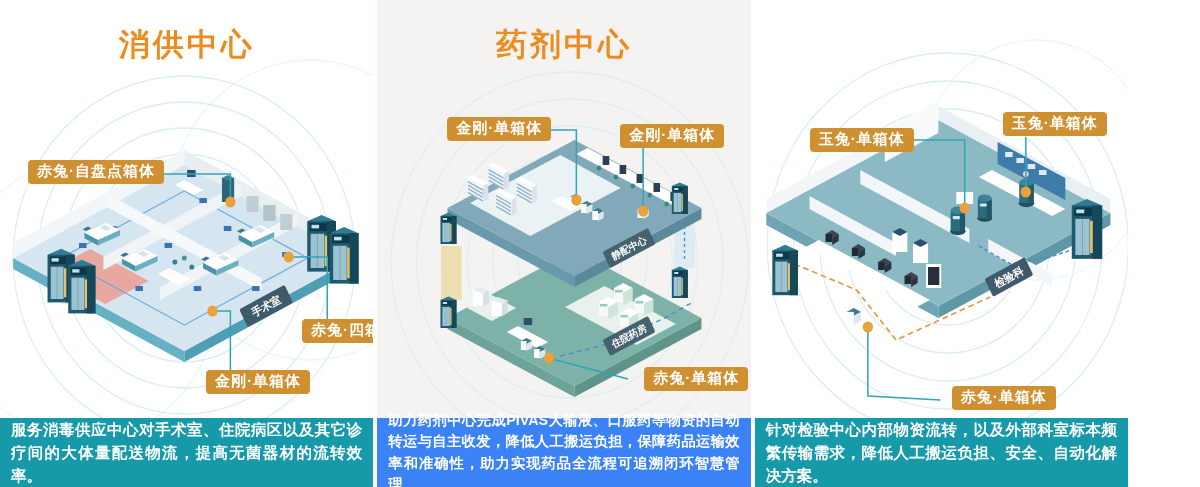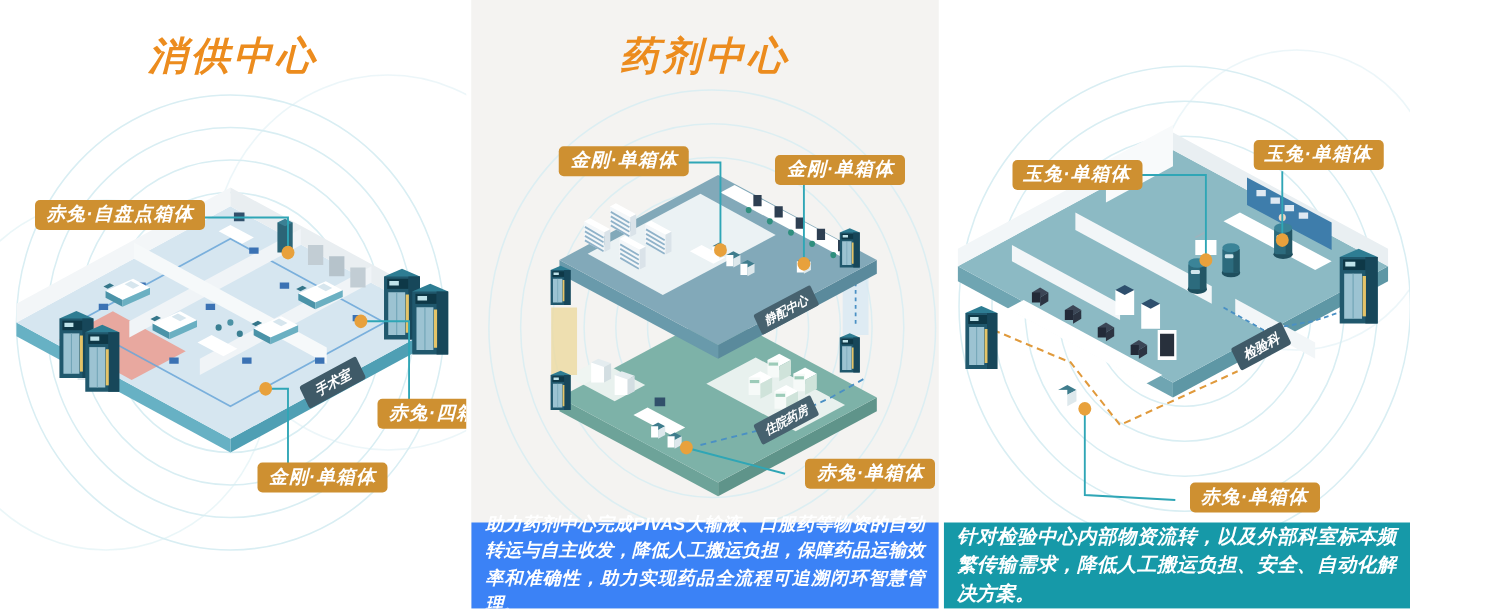--- a/index.html
+++ b/index.html
@@ -1,17 +1,17 @@
 <!DOCTYPE html>
 <html><head>
 <meta charset="utf-8">
 <style>
   html,body{margin:0;padding:0;}
   body{width:1200px;height:487px;background:#ffffff;font-family:"Liberation Sans","DejaVu Sans",sans-serif;overflow:hidden;}
-  .infographic{display:flex;width:1128px;height:487px;background:#ffffff;gap:4px;font-style:italic;}
+  .infographic{display:flex;width:1128px;height:487px;background:#ffffff;gap:4px;}
   .panel{position:relative;flex:1 1 0;height:487px;overflow:hidden;background:#ffffff;}
   .panel.alt{background:#f4f3f1;}
   .panel-title{position:absolute;top:24px;left:0;width:100%;text-align:center;
     font-size:31px;font-weight:bold;letter-spacing:3px;color:#EC8C1E;z-index:4;}
   .scene{position:absolute;inset:0;width:100%;height:100%;z-index:1;}
   .callout-label{position:absolute;z-index:5;background:#CE9031;color:#ffffff;
     font-size:15px;font-weight:bold;letter-spacing:1px;white-space:nowrap;
     padding:2px 9px 3px;border-radius:4px;}
   .caption{position:absolute;left:0;right:0;bottom:0;height:69px;z-index:6;
     display:flex;align-items:center;box-sizing:border-box;padding:0 11px;
@@ -153,20 +153,21 @@
         <circle cx="245" cy="202" r="5.5"></circle>
           <circle cx="307" cy="257" r="5.5"></circle>
           <circle cx="226" cy="311" r="5.5"></circle>
       </g>
     </svg>
 
     <div class="callout-label" style="left:302px;top:319px">赤兔·四箱体</div>
     <div class="callout-label" style="left:28px;top:160px">赤兔·自盘点箱体</div>
     <div class="callout-label" style="left:206px;top:370px">金刚·单箱体</div>
 
+    <div class="caption teal">服务消毒供应中心对手术室、住院病区以及其它诊疗间的大体量配送物流，提高无菌器材的流转效率。</div>
   </div>
 
   <div class="panel alt">
     <div class="panel-title">药剂中心</div>
 
     <svg class="scene" viewBox="0 0 397 487" preserveAspectRatio="none">
       <g stroke="#dceef2" fill="none" stroke-width="1.3">
         <circle cx="205" cy="262" r="55"></circle>
           <circle cx="205" cy="262" r="82"></circle>
         <circle cx="205" cy="262" r="109"></circle>

